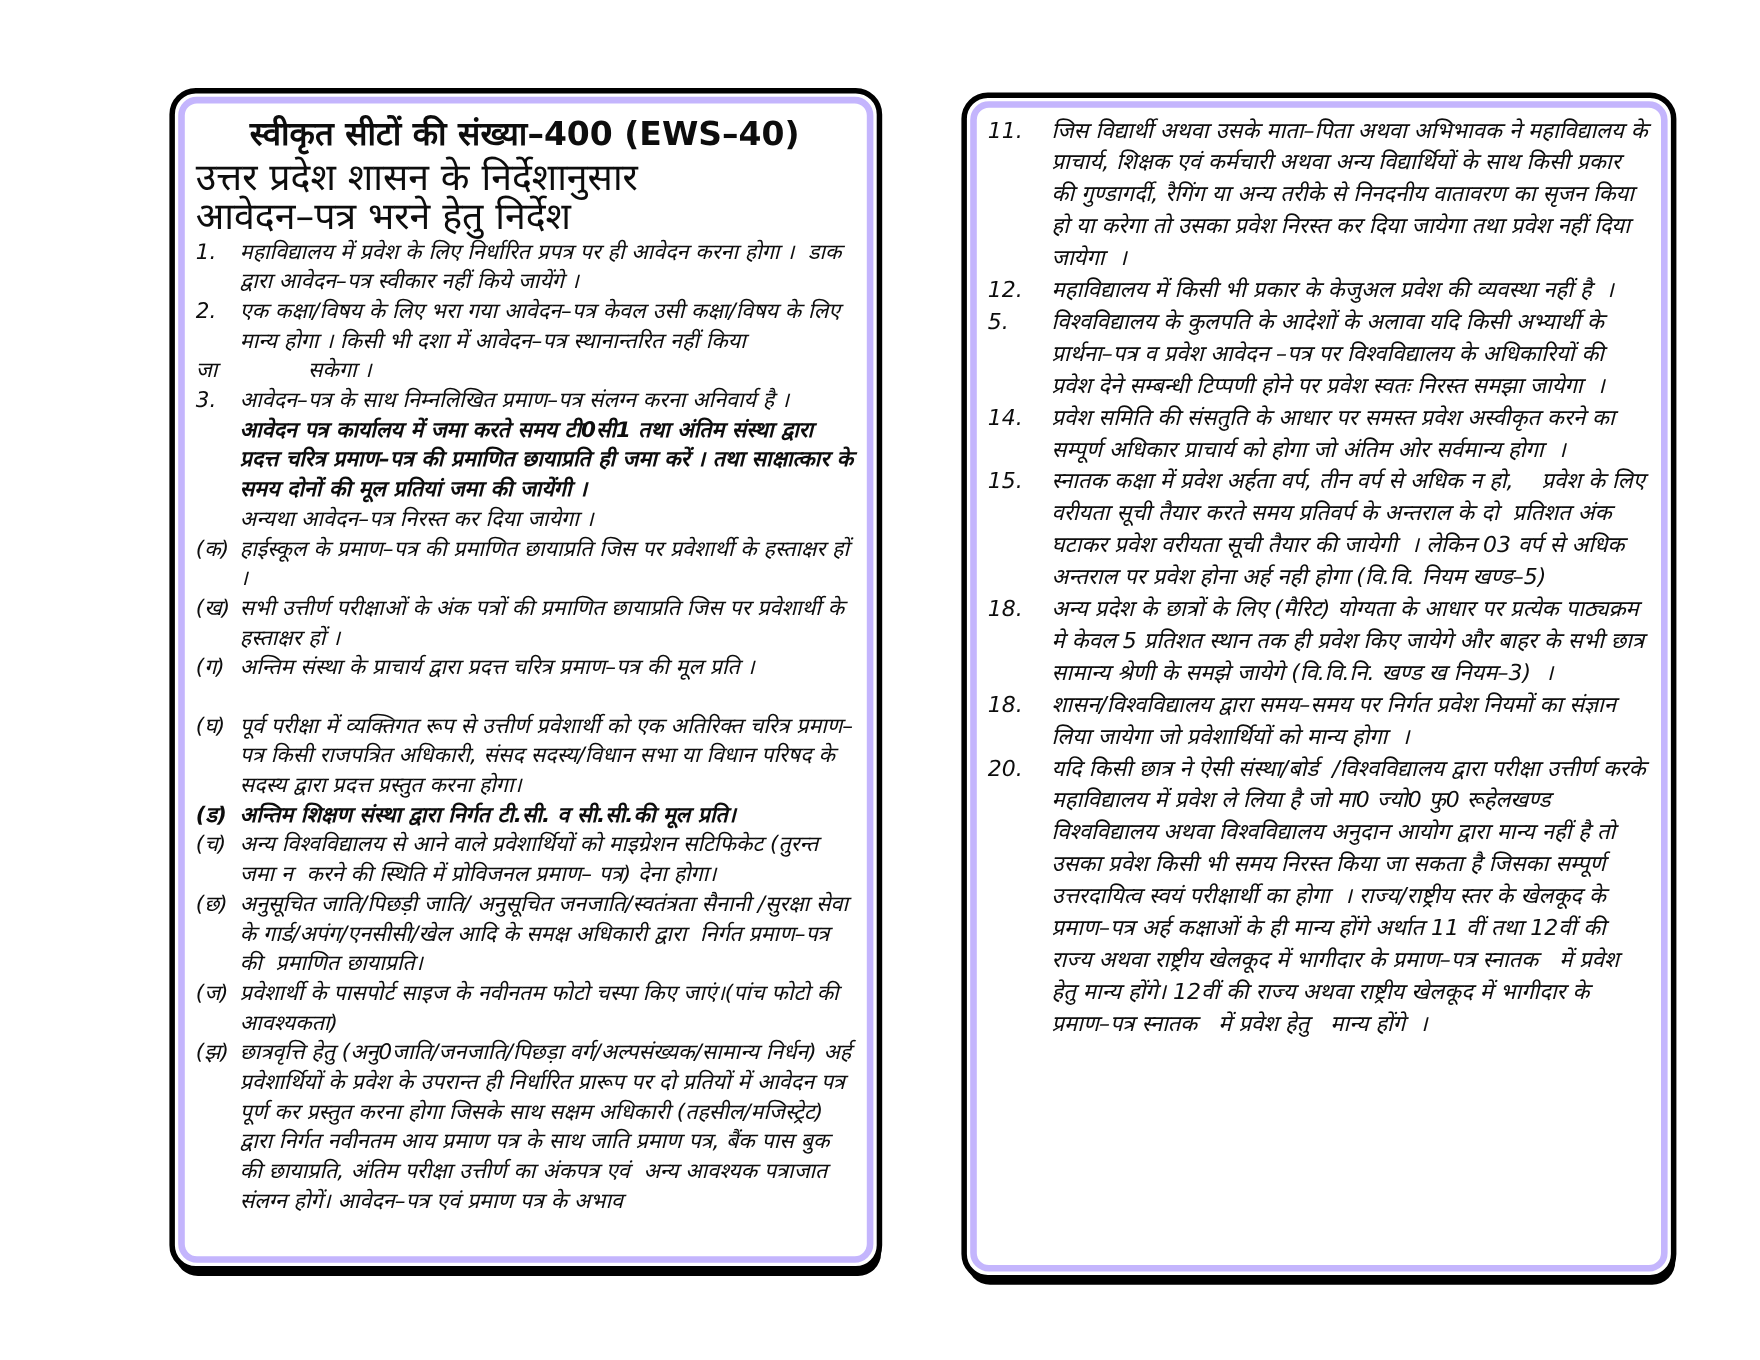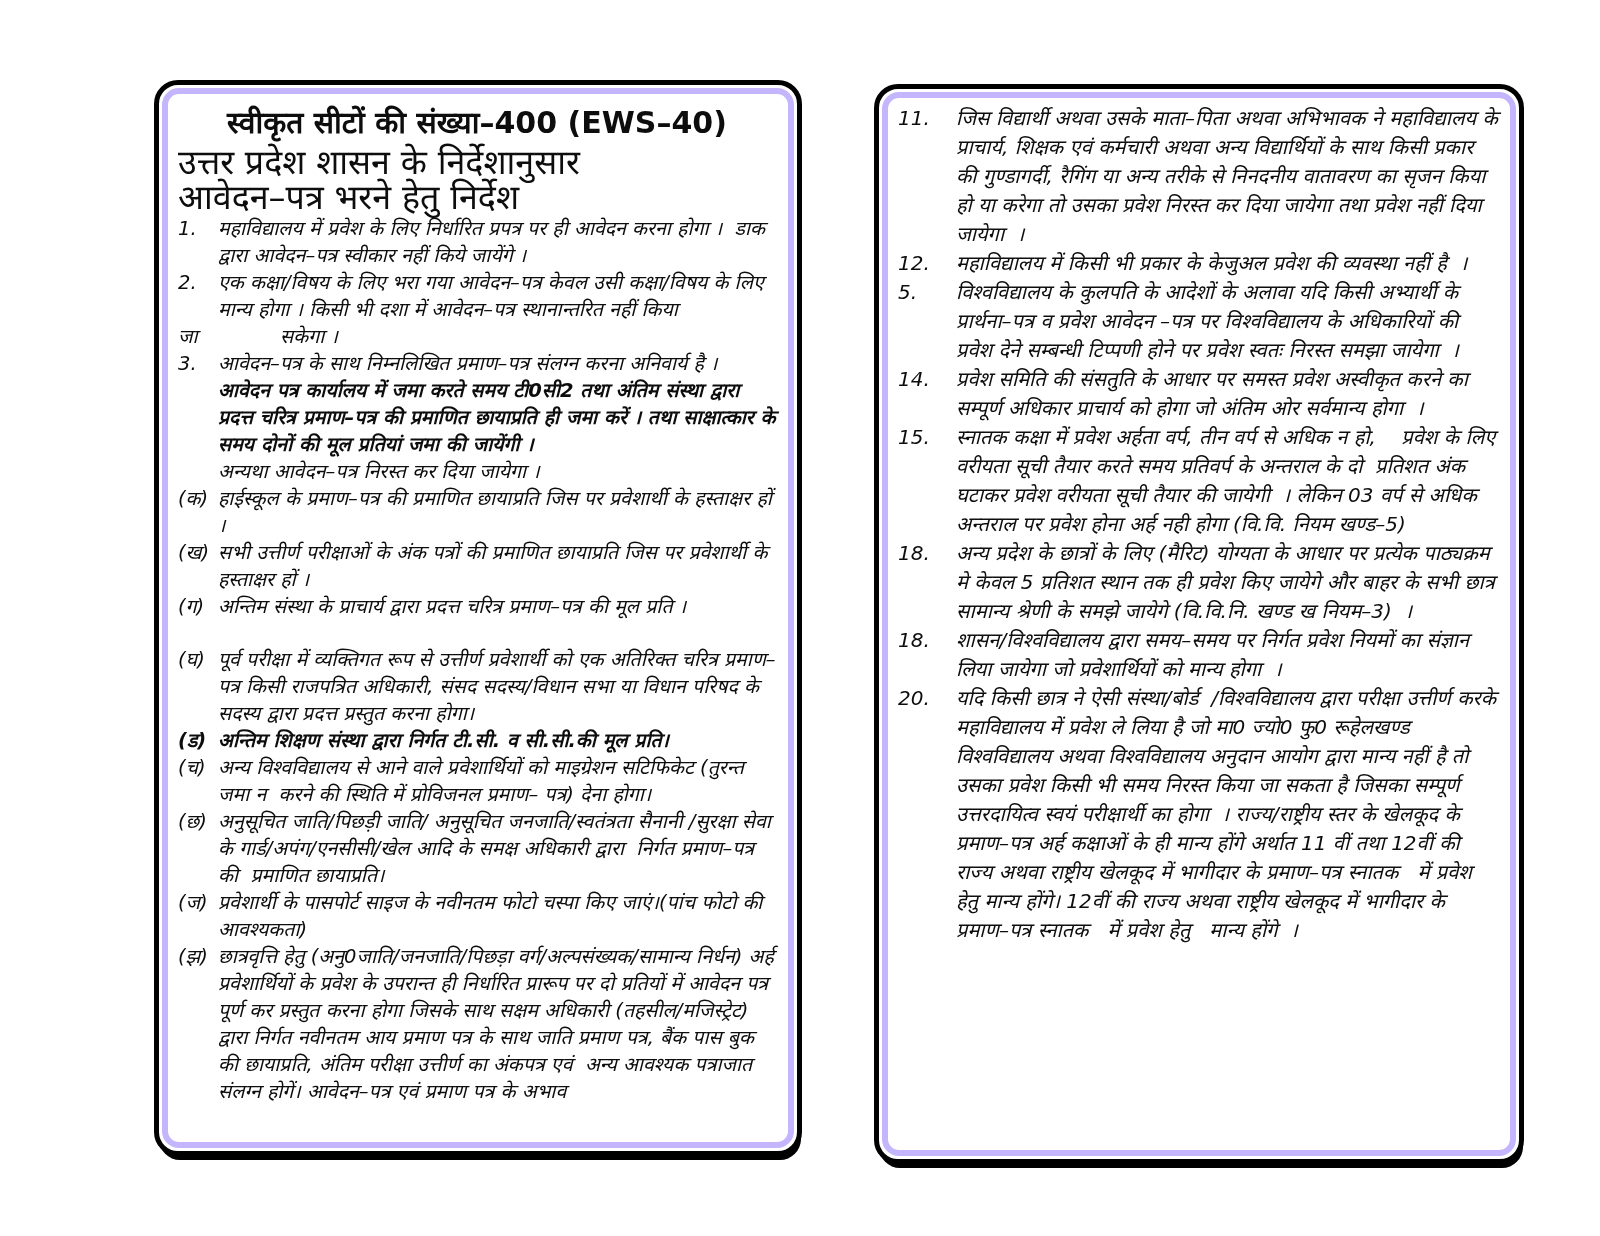--- a/index.html
+++ b/index.html
@@ -56,21 +56,21 @@
         <div class="item shift">
           <span class="m">जा</span>
           <span class="t">सकेगा ।</span>
         </div>
         <div class="item">
           <span class="m">3.</span>
           <span class="t">आवेदन–पत्र के साथ निम्नलिखित प्रमाण–पत्र संलग्न करना अनिवार्य है ।</span>
         </div>
         <div class="item bold">
           <span class="m"></span>
-          <span class="t">आवेदन पत्र कार्यालय में जमा करते समय टी0सी2 तथा अंतिम संस्था द्वारा प्रदत्त चरित्र प्रमाण–पत्र की प्रमाणित छायाप्रति ही जमा करें । तथा साक्षात्कार के समय दोनों की मूल प्रतियां जमा की जायेंगी ।</span>
+          <span class="t">आवेदन पत्र कार्यालय में जमा करते समय टी0सी1 तथा अंतिम संस्था द्वारा प्रदत्त चरित्र प्रमाण–पत्र की प्रमाणित छायाप्रति ही जमा करें । तथा साक्षात्कार के समय दोनों की मूल प्रतियां जमा की जायेंगी ।</span>
         </div>
         <div class="item">
           <span class="m"></span>
           <span class="t">अन्यथा आवेदन–पत्र निरस्त कर दिया जायेगा ।</span>
         </div>
         <div class="item">
           <span class="m">(क)</span>
           <span class="t">हाईस्कूल के प्रमाण–पत्र की प्रमाणित छायाप्रति जिस पर प्रवेशार्थी के हस्ताक्षर हों ।</span>
         </div>
         <div class="item">

